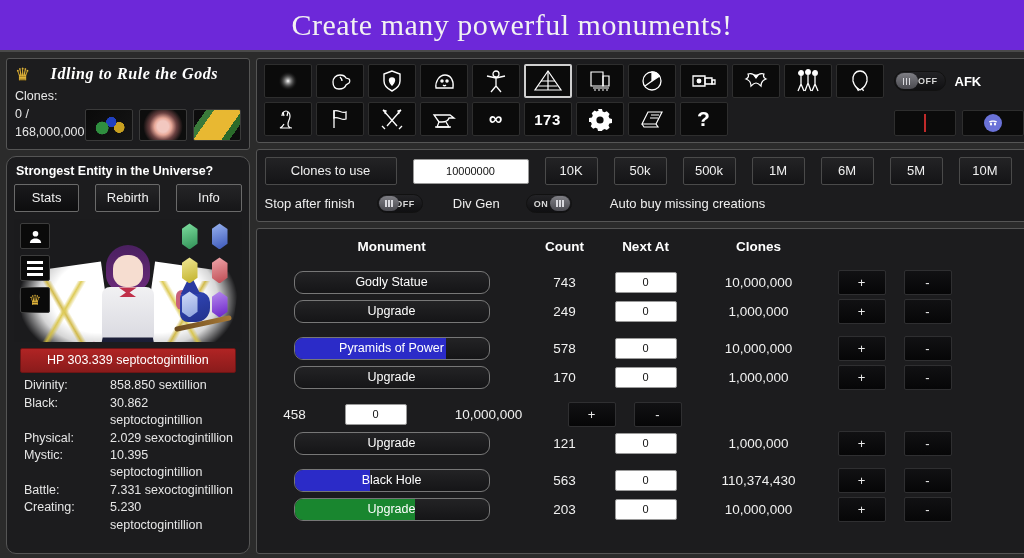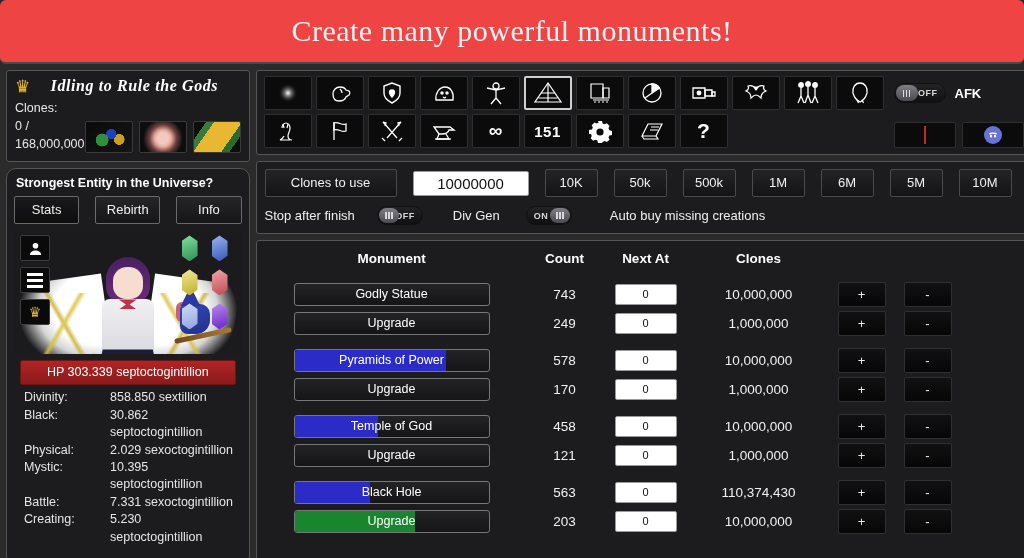--- a/index.html
+++ b/index.html
@@ -5,25 +5,24 @@
   * { box-sizing: border-box; margin: 0; padding: 0; }
   html, body {
     width: 1024px; height: 558px;
     background: #2b2b2b;
     font-family: "Liberation Sans", sans-serif;
     overflow: hidden;
   }
 
   
   .banner {
-    height: 64px;
-    background: #ef4444;
+    height: 52px;
+    background: #6d28d9;
     display: flex; align-items: center; justify-content: center;
     border-bottom: 2px solid #4a4a4a;
-    border-radius: 6px;
   }
   .banner-title {
     font-family: "Liberation Serif", serif;
     font-size: 30px;
     color: #f2f2f2;
     letter-spacing: .5px;
   }
 
   
   .app {
@@ -195,21 +194,21 @@
   .ctrl-row1 { display: flex; align-items: center; gap: 16px; }
   .btn-dark {
     background: linear-gradient(180deg,#232325,#141416);
     border: 1px solid #4a4a4a; border-radius: 2px;
     color: #f0f0f0; font-size: 13px; text-align: center;
     padding: 5px 0 6px;
   }
   .btn-clones { width: 132px; }
   .qty-input {
     width: 116px; height: 25px; background: #ffffff; border: 1px solid #999; border-radius: 2px;
-    color: #111; font-size: 15px; text-align: center;
+    color: #111; font-size: 11px; text-align: center;
   }
   .btn-amt { width: 53px; }
   .ctrl-row2 { display: flex; align-items: center; margin-top: 9px; }
   .ctrl-label { color: #efefef; font-size: 13px; text-align: right; }
   .sp1 { width: 22px; } .sp2 { width: 30px; } .sp3 { width: 26px; } .sp4 { width: 38px; }
 
   
   .table-panel { flex: 1; position: relative; padding: 10px 0 0 0; overflow: hidden; }
   .thead { display: flex; padding: 0 0 0 0; color: #fff; font-weight: bold; font-size: 13.5px; }
   .c-name  { width: 270px; text-align: center; }
@@ -218,21 +217,21 @@
   .c-clones{ width: 140px; text-align: center; }
   .c-plus  { width: 66px; text-align: center; }
   .c-minus { width: 66px; text-align: center; }
 
   .rows { margin-top: 14px; }
   .mrow { display: flex; align-items: center; height: 29px; }
   .mrow.gap { margin-top: 8px; }
   .mbar {
     width: 196px; height: 23px; margin: 16px auto; position: relative;
     background: linear-gradient(180deg,#232325,#151517);
-    border: 1px solid #777; border-radius: 3px; overflow: hidden;
+    border: 1px solid #777; border-radius: 9px; overflow: hidden;
   }
   .mfill { position: absolute; left: 0; top: 0; bottom: 0; }
   .mfill.blue { background: #2b2bc8; }
   .mfill.green { background: #19862f; }
   .mlabel { position: relative; z-index: 2; line-height: 21px; text-align: center;
             color: #fff; font-size: 12.5px; }
   .cell { color: #f0f0f0; font-size: 13.5px; text-align: center; }
   .next-in { width: 62px; height: 21px; margin: 0 auto; background: #fff; border: 1px solid #9a9a9a;
              border-radius: 2px; color: #111; font-size: 11px; text-align: center; line-height: 19px; }
   .pm {
@@ -484,21 +483,21 @@
             <svg width="28" height="22" viewBox="0 0 28 22" fill="none" stroke="#fff" stroke-width="1.3">
                 <path d="M4 7h16l4 3h-5c-1 3-4 4-7 4H9z"></path>
                 <path d="M9 14l-2 5h12l-3-5"></path>
                 <path d="M5 19h16"></path>
               </svg>
           </div>
           <div class="ibtn">
             <span class="inf">∞</span>
           </div>
           <div class="ibtn">
-            <span class="txt">151</span>
+            <span class="txt">173</span>
           </div>
           <div class="ibtn">
             <svg width="26" height="24" viewBox="0 0 26 24" fill="#fff">
                 <path d="M11 2h4l.6 2.4 2 .9 2.2-1.1 2.8 2.8-1.1 2.2.9 2L25 12v4l-2.6.6-.9 2 1.1 2.2-2.8 2.3-2.2-1.1-2 .9L15 24h-4l-.6-2.4-2-.9-2.2 1.1-2.5-2.6 1.1-2.2-.9-2L2 15v-4l2.9-.6.9-2L4.7 6.2l2.8-2.8 2.2 1.1 2-.9z"></path>
                 <circle cx="13" cy="13" r="3.6" fill="#0b0b0b"></circle>
               </svg>
           </div>
           <div class="ibtn">
             <svg width="26" height="22" viewBox="0 0 26 22" fill="none" stroke="#fff" stroke-width="1.2">
                 <path d="M3 16 9 4h14l-6 12z"></path>
@@ -672,26 +671,20 @@
             </div>
             <div class="c-clones cell">1,000,000</div>
             <div class="c-plus">
               <div class="pm">+</div>
             </div>
             <div class="c-minus">
               <div class="pm">-</div>
             </div>
           </div>
           <div class="mrow gap">
-            <div class="c-name">
-              <div class="mbar">
-                <div class="mfill blue" style="width: 43%;"></div>
-                <div class="mlabel">Temple of God</div>
-              </div>
-            </div>
             <div class="c-count cell">458</div>
             <div class="c-next">
               <div class="next-in">0</div>
             </div>
             <div class="c-clones cell">10,000,000</div>
             <div class="c-plus">
               <div class="pm">+</div>
             </div>
             <div class="c-minus">
               <div class="pm">-</div>

